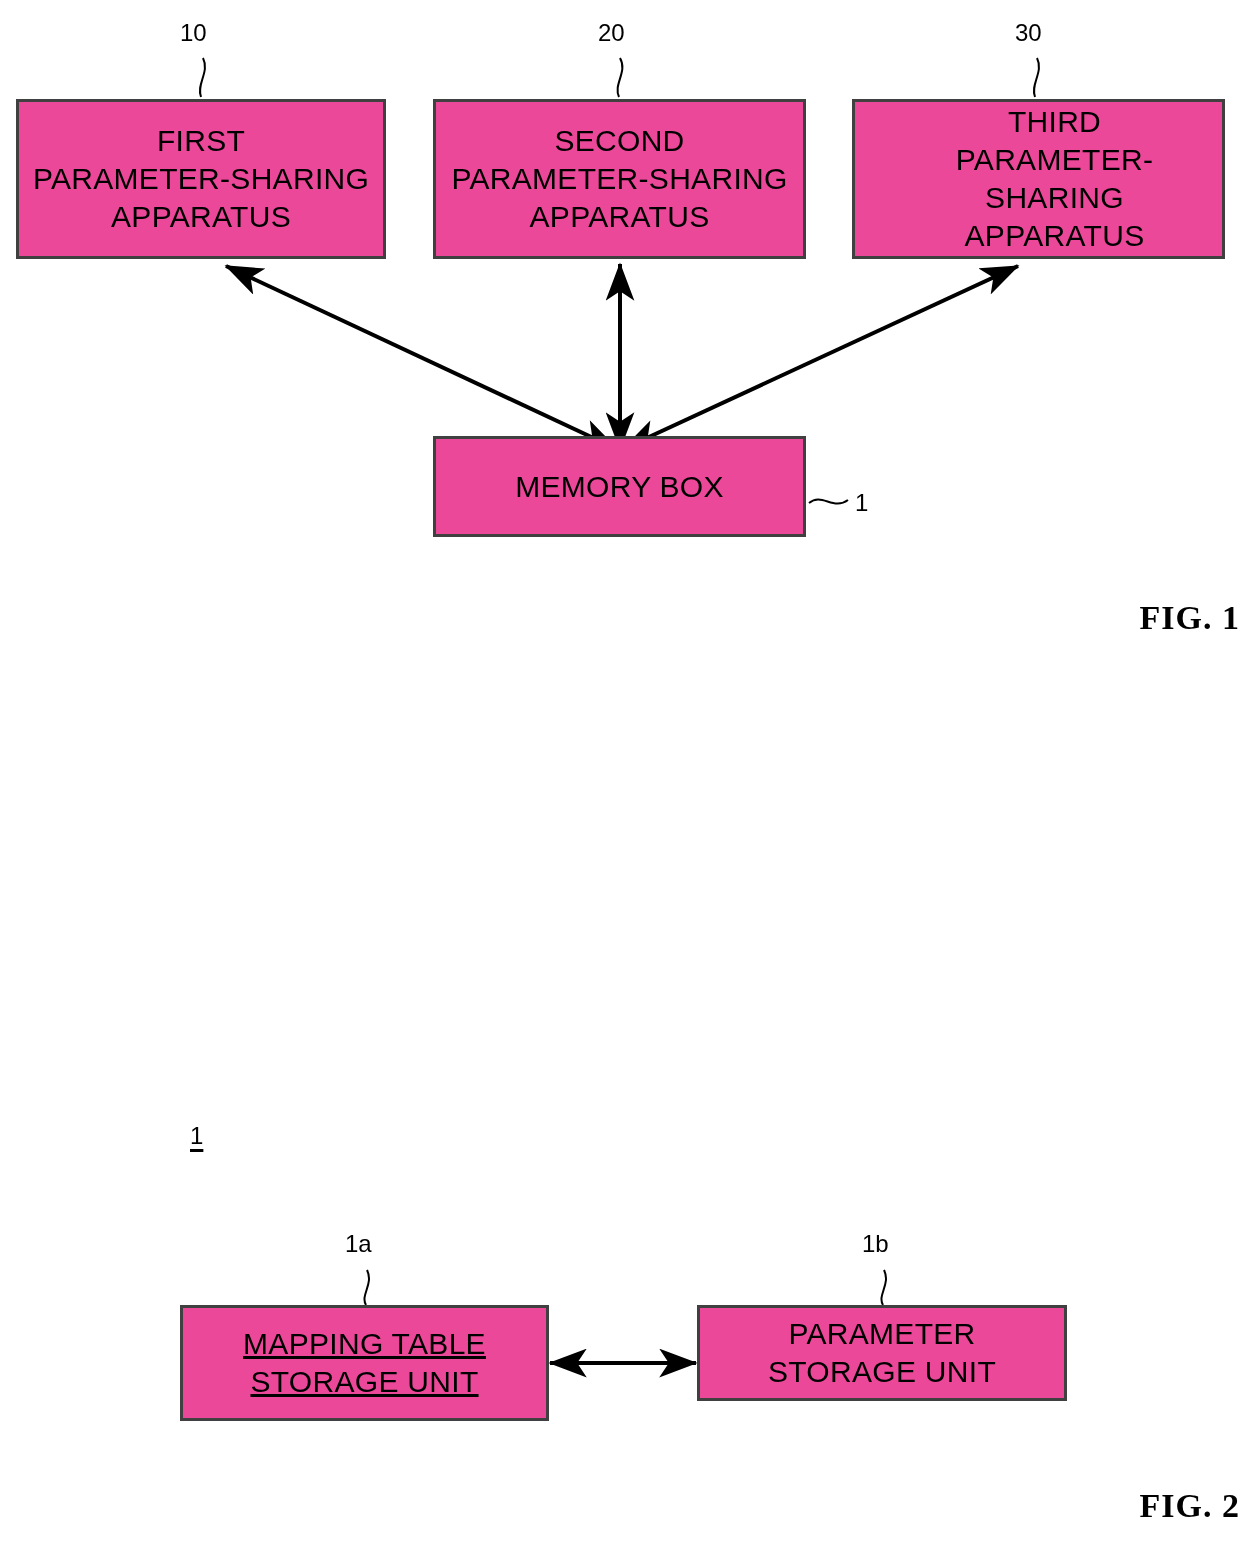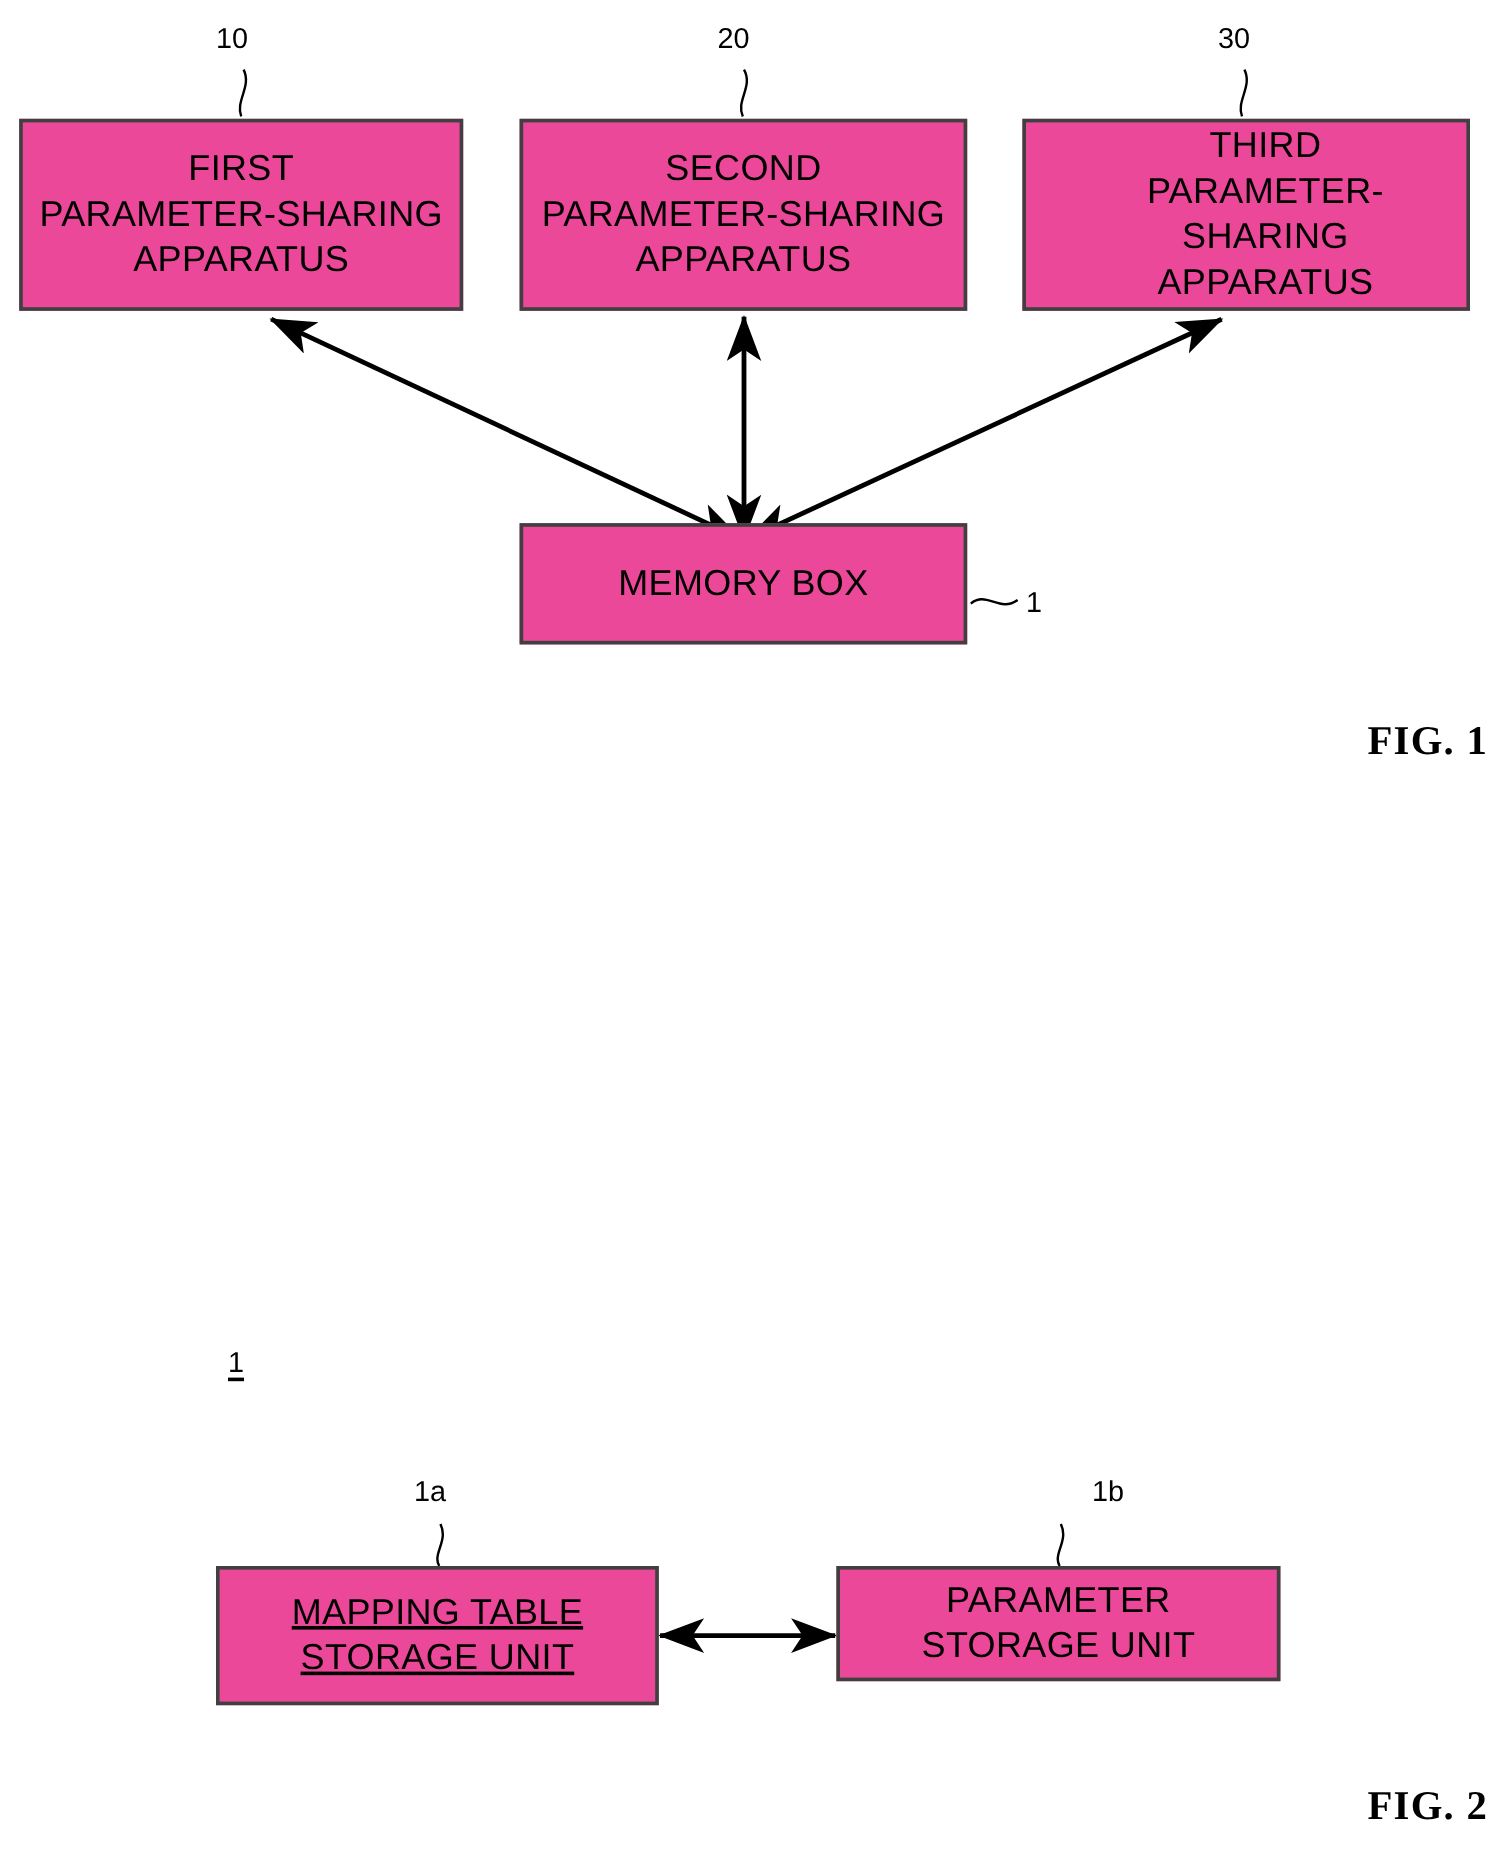--- a/index.html
+++ b/index.html
@@ -131,21 +131,21 @@
 
   <div class="fig-box" style="left:433px; top:436px; width:373px; height:101px;">
     <span class="box-label">MEMORY BOX</span>
   </div>
 
   <div class="fig-caption" style="left:0px; top:598px; width:1240px;">FIG. 1</div>
 
   <div class="ref-num underlined" style="left:190px; top:1118px;">1</div>
 
   <div class="ref-num" style="left:345px; top:1226px;">1a</div>
-  <div class="ref-num" style="left:862px; top:1226px;margin-left:48px;">1b</div>
+  <div class="ref-num" style="left:862px; top:1226px;">1b</div>
 
   <div class="fig-box" style="left:180px; top:1305px; width:369px; height:116px;text-decoration:underline;">
     <span class="box-label">MAPPING TABLE
 STORAGE UNIT</span>
   </div>
 
   <div class="fig-box" style="left:697px; top:1305px; width:370px; height:96px;">
     <span class="box-label">PARAMETER
 STORAGE UNIT</span>
   </div>

